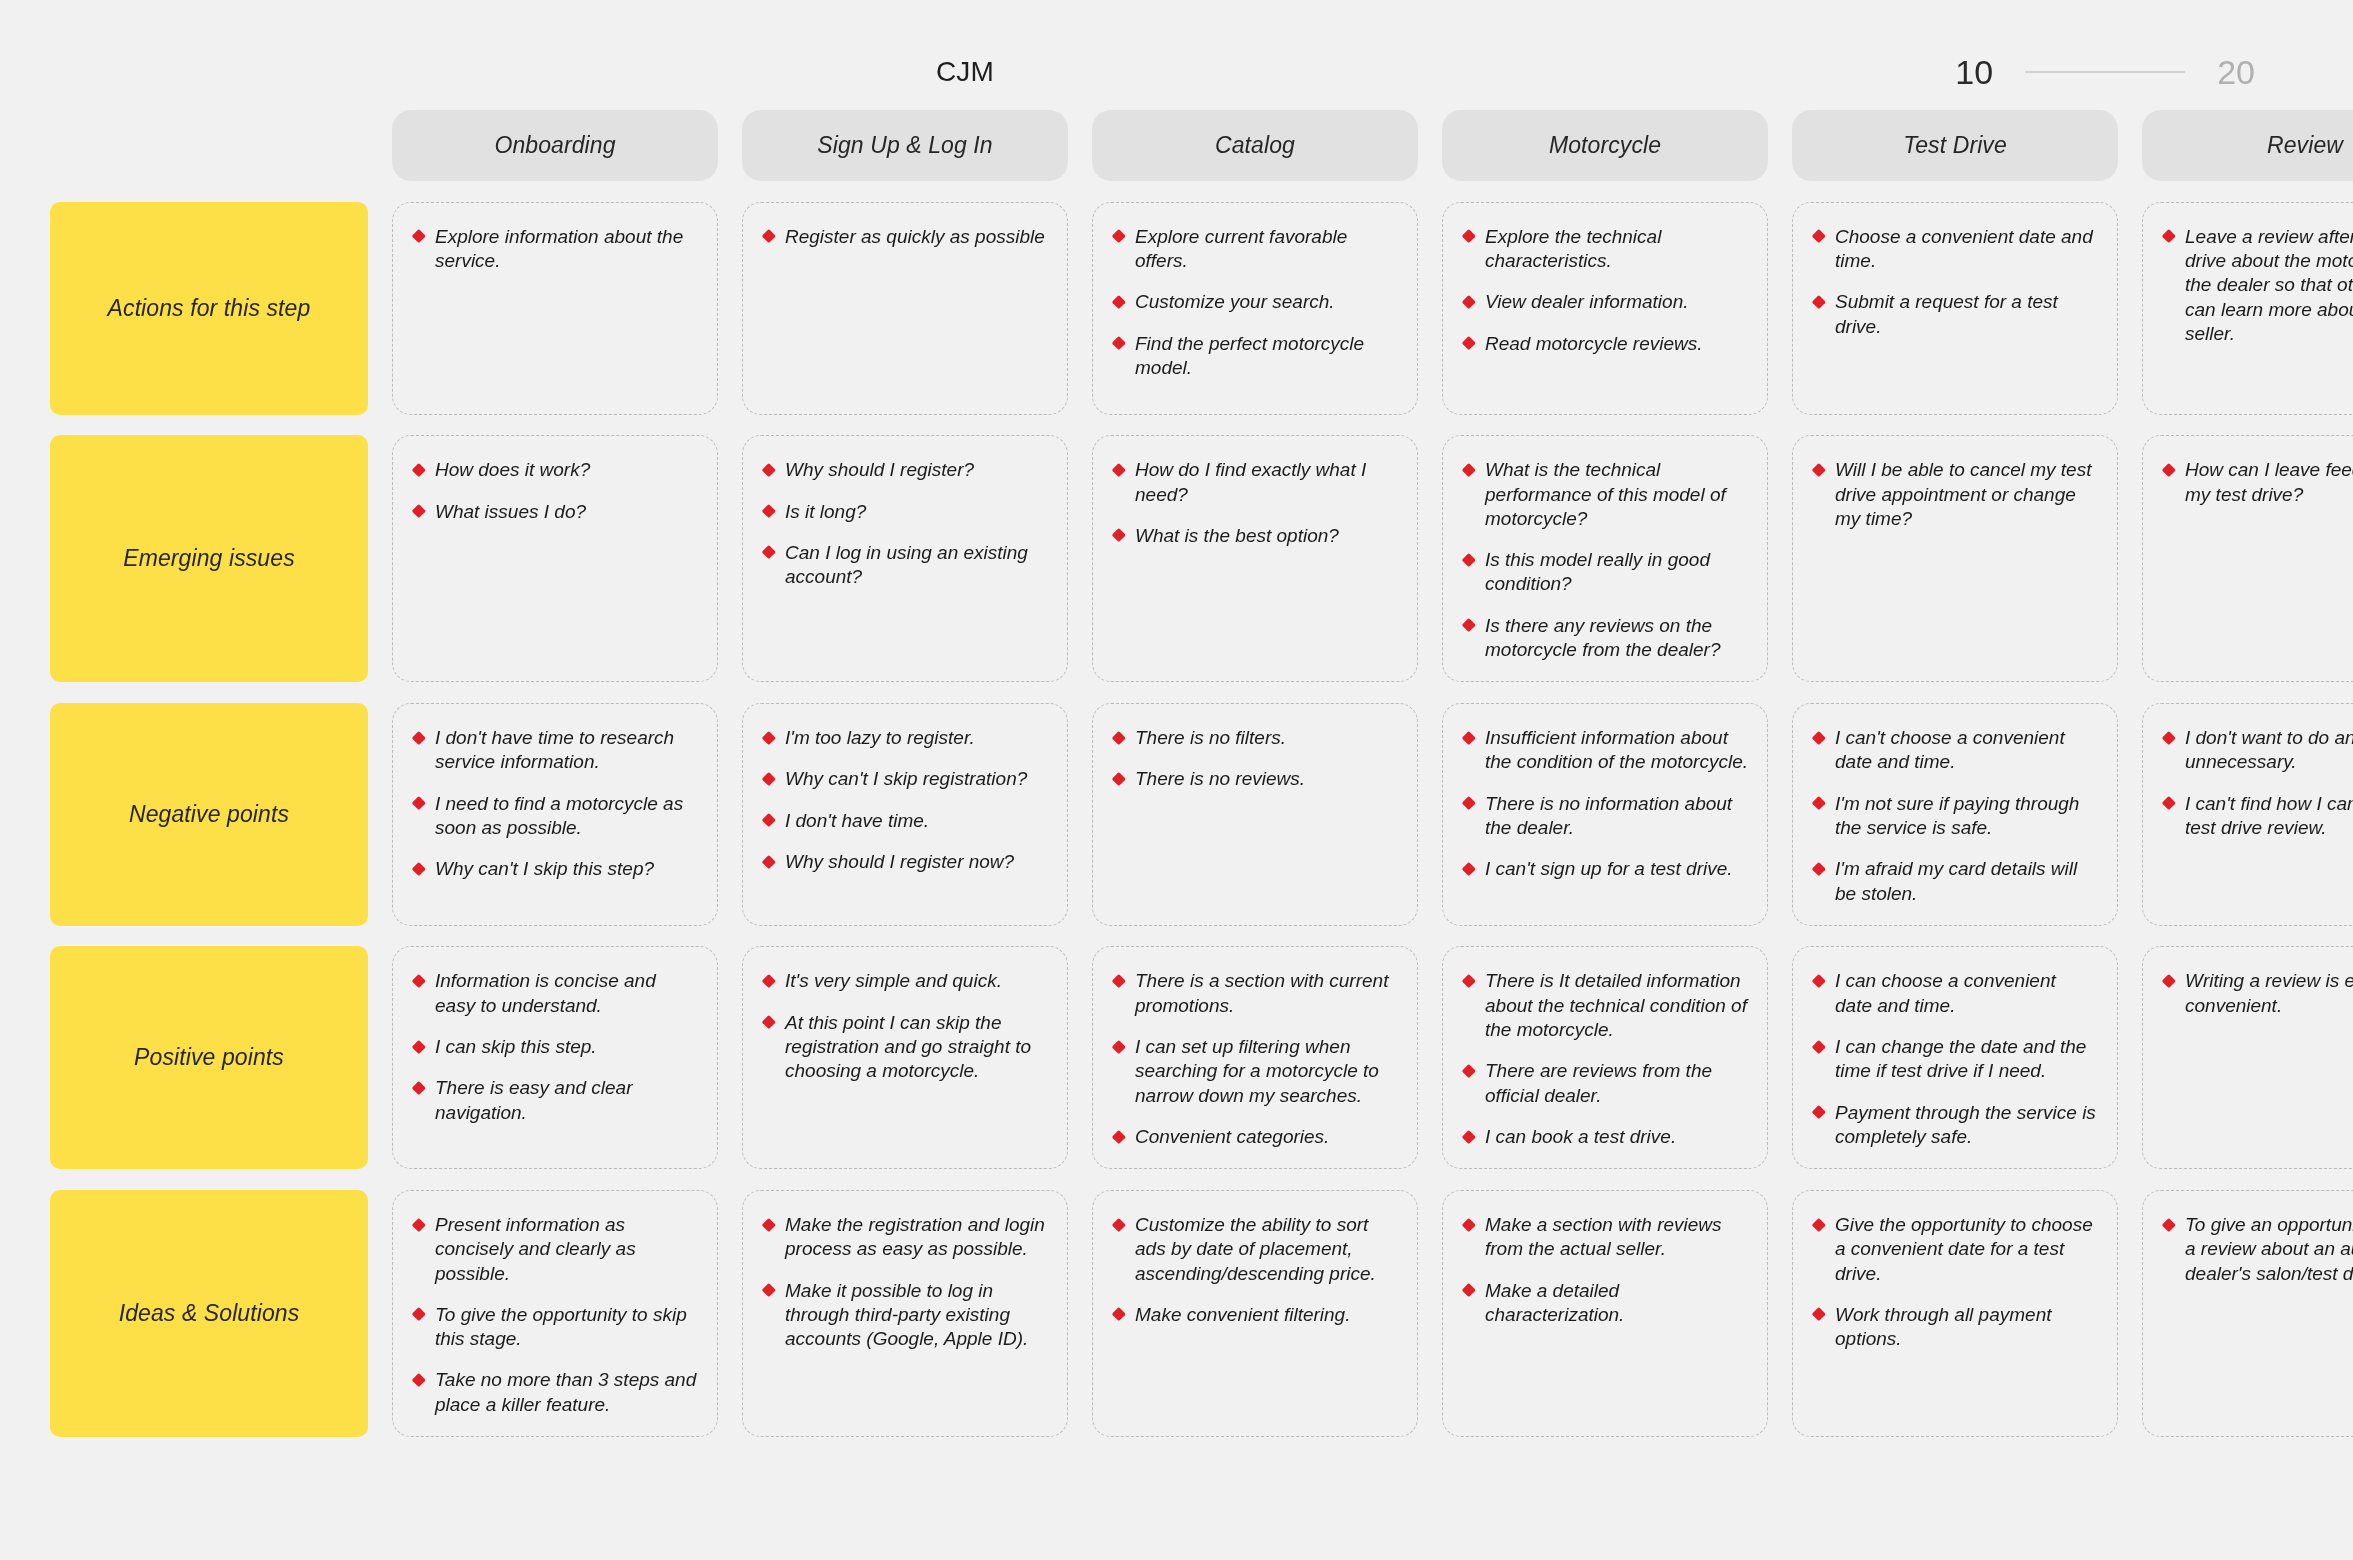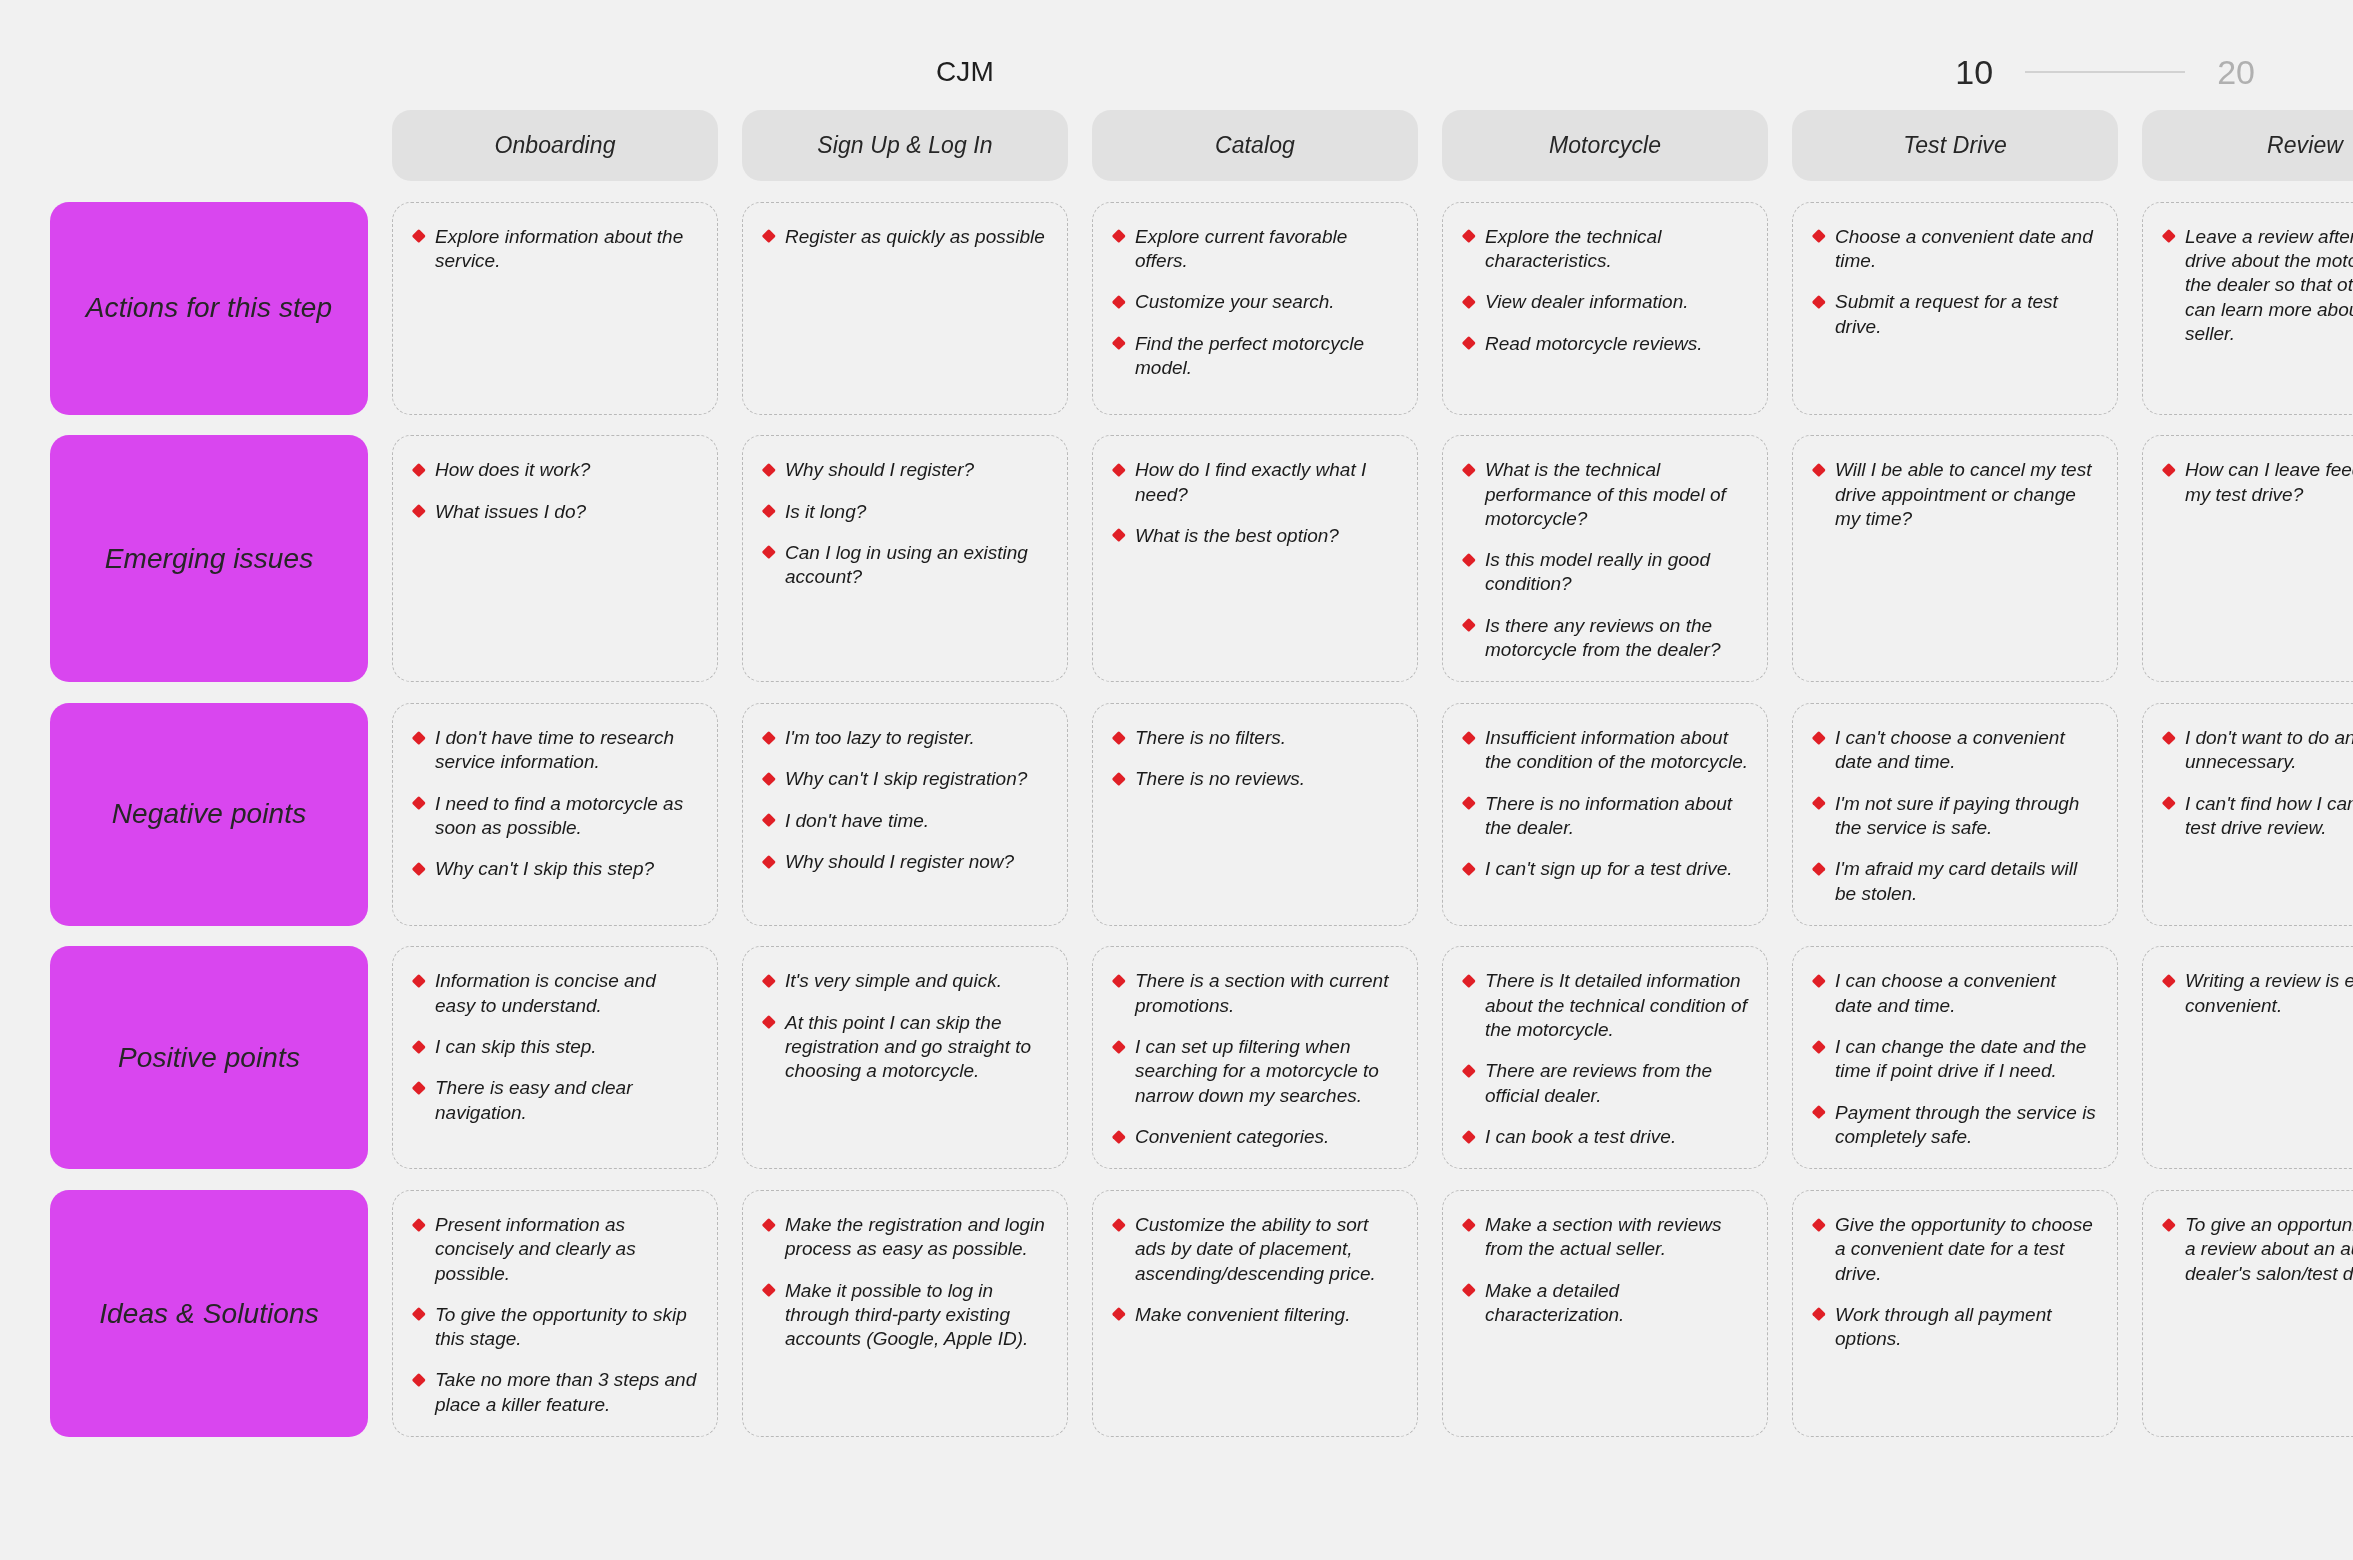--- a/index.html
+++ b/index.html
@@ -75,26 +75,26 @@
     display: flex;
     align-items: center;
     justify-content: center;
     font-size: 23px;
     color: #262626;
     letter-spacing: 0.1px;
   }
 
   
   .row-head {
-    background: #d946ef;
-    border-radius: 19px;
+    background: #fde047;
+    border-radius: 10px;
     display: flex;
     align-items: center;
     justify-content: center;
-    font-size: 28px;
+    font-size: 23px;
     color: #262626;
     letter-spacing: 0.1px;
     text-align: center;
     padding: 0 13.2px;
   }
 
   
   .cell {
     border: 1.5px dashed #b9b9b9;
     border-radius: 19px;
@@ -314,21 +314,21 @@
       <div class="cell r4">
         <ul class="bullets">
           <li><span class="dot"></span><span>There is It detailed information about the technical condition of the motorcycle.</span></li>
           <li><span class="dot"></span><span>There are reviews from the official dealer.</span></li>
           <li><span class="dot"></span><span>I can book a test drive.</span></li>
         </ul>
       </div>
       <div class="cell r4">
         <ul class="bullets">
           <li><span class="dot"></span><span>I can choose a convenient date and time.</span></li>
-          <li><span class="dot"></span><span>I can change the date and the time if point drive if I need.</span></li>
+          <li><span class="dot"></span><span>I can change the date and the time if test drive if I need.</span></li>
           <li><span class="dot"></span><span>Payment through the service is completely safe.</span></li>
         </ul>
       </div>
       <div class="cell r4">
         <ul class="bullets">
           <li><span class="dot"></span><span>Writing a review is easy and convenient.</span></li>
         </ul>
       </div>
       <div class="row-head r5">
         <span>Ideas &amp; Solutions</span>

